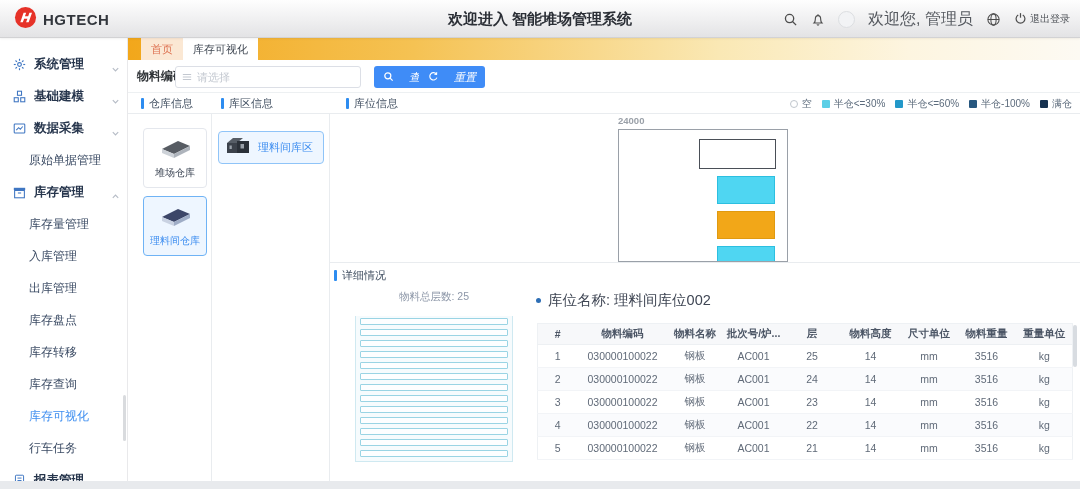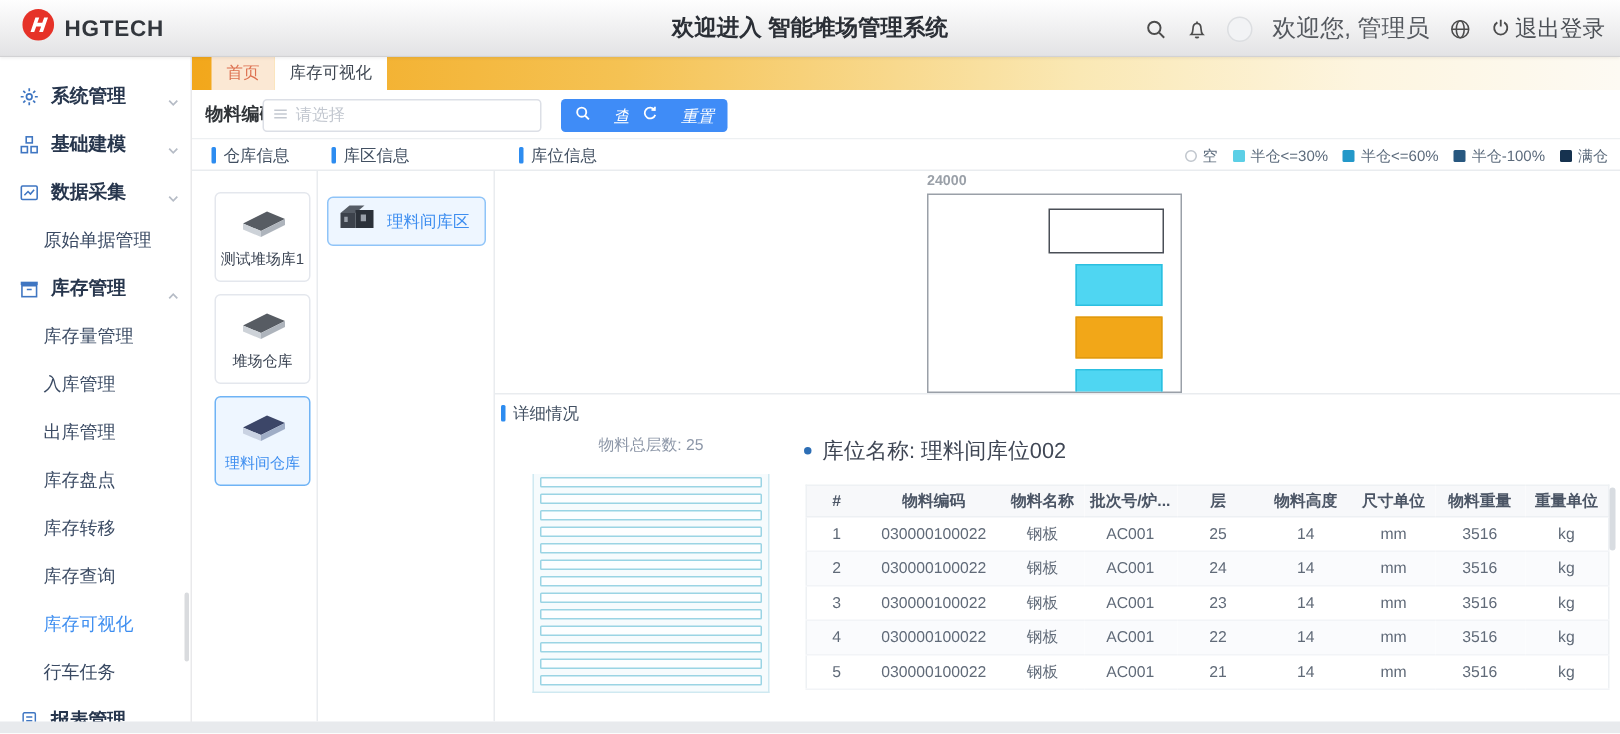--- a/index.html
+++ b/index.html
@@ -12,21 +12,21 @@
     background:linear-gradient(#fefefe,#e3e3e5); border-bottom:1px solid #d2d2d4;
     box-shadow:0 1px 2px rgba(0,0,0,.06); z-index:20; }
   .logo { position:absolute; left:14px; top:0; height:38px; display:flex; align-items:center; gap:6px; cursor:pointer; }
   .logo-text { font-size:15px; font-weight:bold; color:#33373d; letter-spacing:.5px; }
   .app-title { position:absolute; left:50%; transform:translateX(-50%); top:0; line-height:38px;
     font-size:15px; font-weight:bold; color:#2b2f36; white-space:nowrap; }
   .header-right { position:absolute; right:10px; top:0; height:38px; display:flex; align-items:center; gap:13px; }
   .h-ico { display:flex; align-items:center; cursor:pointer; }
   .avatar { width:17px; height:17px; border-radius:50%; background:#f2f3f5; border:1px solid #dcdee1; cursor:pointer; }
   .welcome { font-size:16px; color:#55595f; white-space:nowrap; }
-  .logout { display:flex; align-items:flex-end; gap:3px; font-size:15px; color:#4c5056; cursor:pointer; white-space:nowrap; }
+  .logout { display:flex; align-items:flex-start; gap:3px; font-size:10px; color:#4c5056; cursor:pointer; white-space:nowrap; }
 
   
   .sidebar { position:absolute; top:38px; left:0; width:128px; bottom:0; background:#fff;
     border-right:1px solid #e9e9eb; padding-top:10px; z-index:10; }
   .sb-row { height:32px; display:flex; align-items:center; position:relative; cursor:pointer; }
   .sb-row.group { padding-left:13px; gap:7px; }
   .sb-row.group .sb-label { font-size:12.5px; color:#27364d; font-weight:600; }
   .sb-row.child { padding-left:29px; }
   .sb-row.child .sb-label { font-size:12px; color:#3a4a63; }
   .sb-row.child.active .sb-label { color:#3e8ef0; }
@@ -337,28 +337,20 @@
             <span>满仓</span>
           </span>
         </span>
     </div>
 
     <div class="content">
       <div class="vline" style="left:83px"></div>
       <div class="vline" style="left:201px"></div>
 
       <div class="wh-list" id="whList">
-          <div class="wcard">
-            <span><svg width="38" height="22" viewBox="0 0 38 22">
-                <polygon points="6,11 22,3 34,8 18,16" fill="#575c63"></polygon>
-                <polygon points="6,11 18,16 18,20 6,15" fill="#cdd2d8"></polygon>
-                <polygon points="18,16 34,8 34,12 18,20" fill="#aeb4bc"></polygon>
-              </svg></span>
-            <div class="wlabel">测试堆场库1</div>
-          </div>
           <div class="wcard">
             <span><svg width="38" height="22" viewBox="0 0 38 22">
                 <polygon points="6,11 22,3 34,8 18,16" fill="#575c63"></polygon>
                 <polygon points="6,11 18,16 18,20 6,15" fill="#cdd2d8"></polygon>
                 <polygon points="18,16 34,8 34,12 18,20" fill="#aeb4bc"></polygon>
               </svg></span>
             <div class="wlabel">堆场仓库</div>
           </div>
           <div class="wcard sel">
             <span><svg width="38" height="22" viewBox="0 0 38 22">

